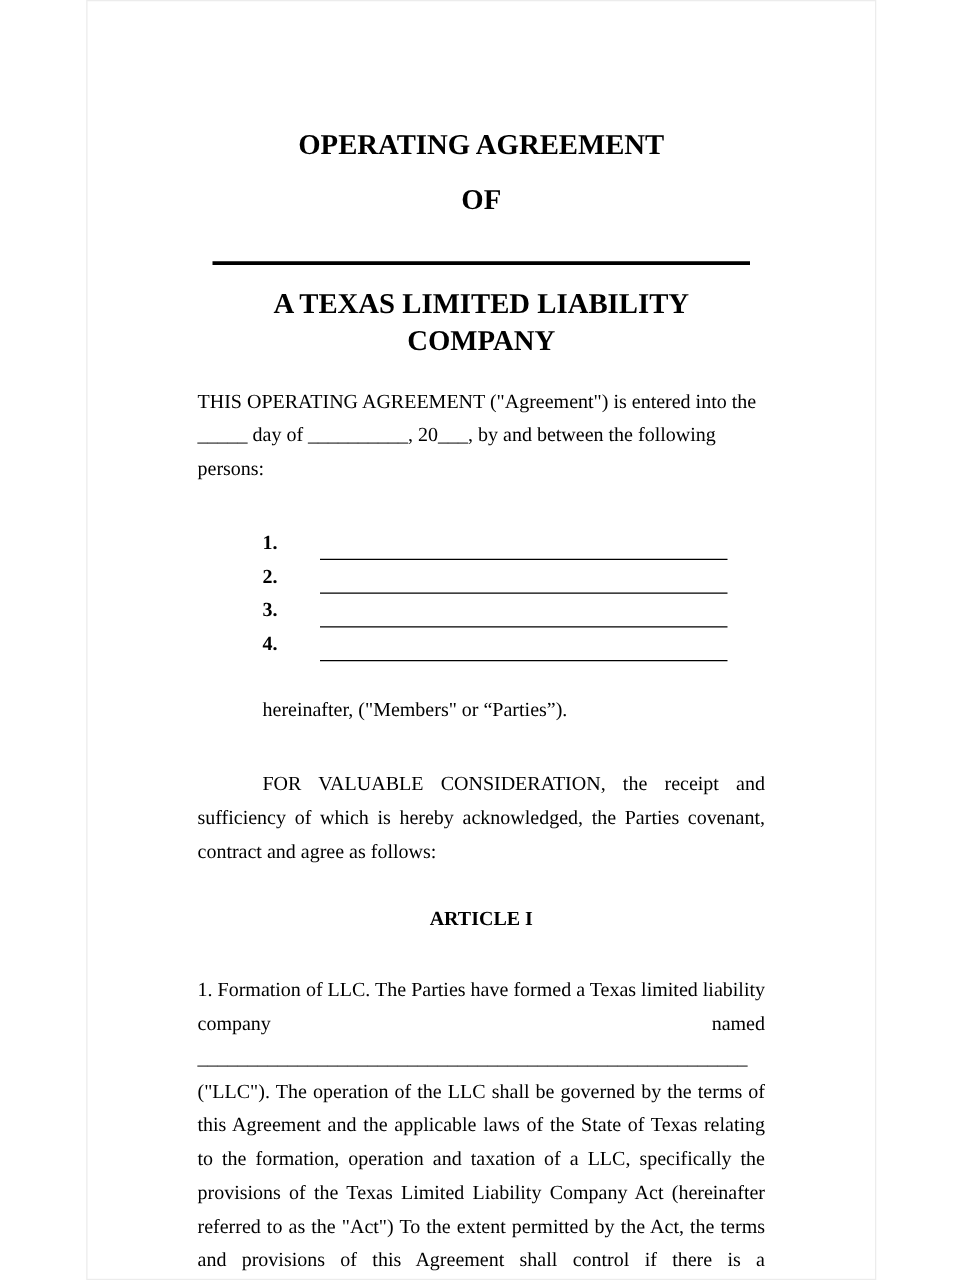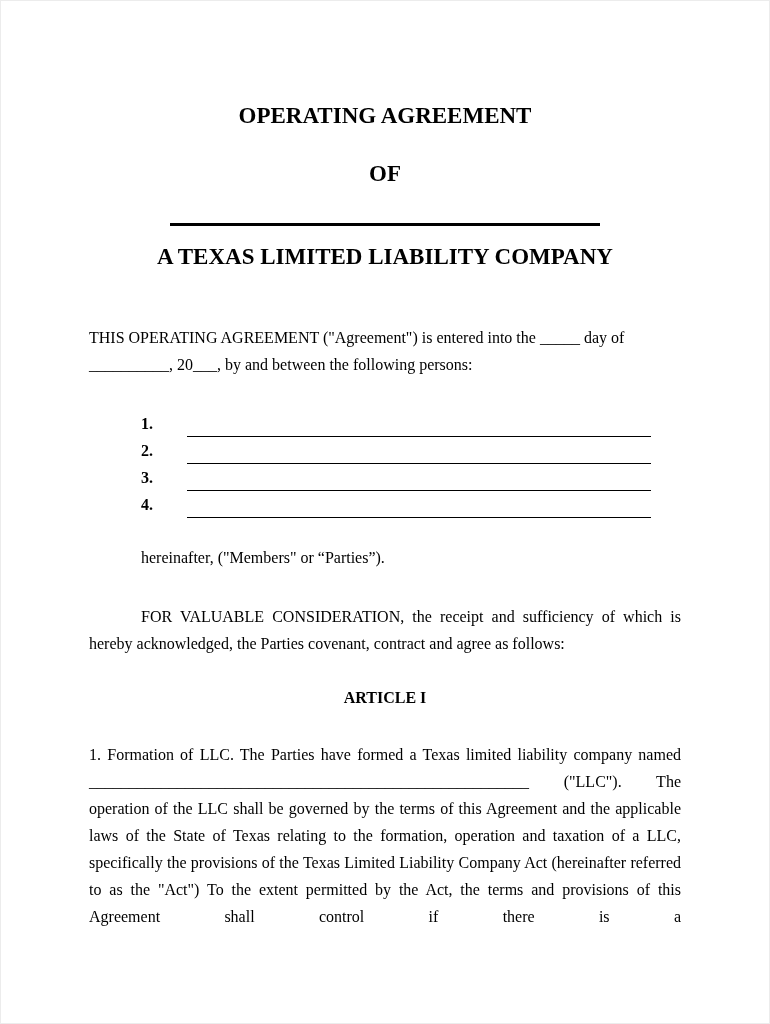--- a/index.html
+++ b/index.html
@@ -1,42 +1,42 @@
 <!DOCTYPE html>
 <html><head>
 <meta charset="utf-8">
 <style>
   * { box-sizing: border-box; }
   html, body { margin: 0; padding: 0; background: #ffffff; }
   .page {
-    width: 770px;
+    width: 632px;
     height: 1024px;
     margin: 0 auto;
     background: #ffffff;
     border: 1px solid #ececec;
     font-family: "Liberation Serif", "DejaVu Serif", serif;
     color: #000000;
     padding: 100px 88px 0 88px;
     overflow: hidden;
   }
   .title {
     text-align: center;
     font-weight: bold;
     font-size: 23px;
     line-height: 30px;
     margin: 0;
   }
-  .of { margin-top: 28px; }
+  .of { margin-top: 14px; }
   .name-rule {
     width: 430px;
     height: 3px;
     background: #000000;
     margin: 34px auto 16px auto;
   }
-  .subtitle { margin-bottom: 52px; }
+  .subtitle { margin-bottom: 20px; }
   p, .body-text {
     font-size: 16px;
     line-height: 27px;
     margin: 0;
   }
   .intro { margin-bottom: 32px; }
   .party-list { margin: 0 0 26px 0; padding-left: 52px; }
   .party-row {
     display: flex;
     align-items: flex-end;

